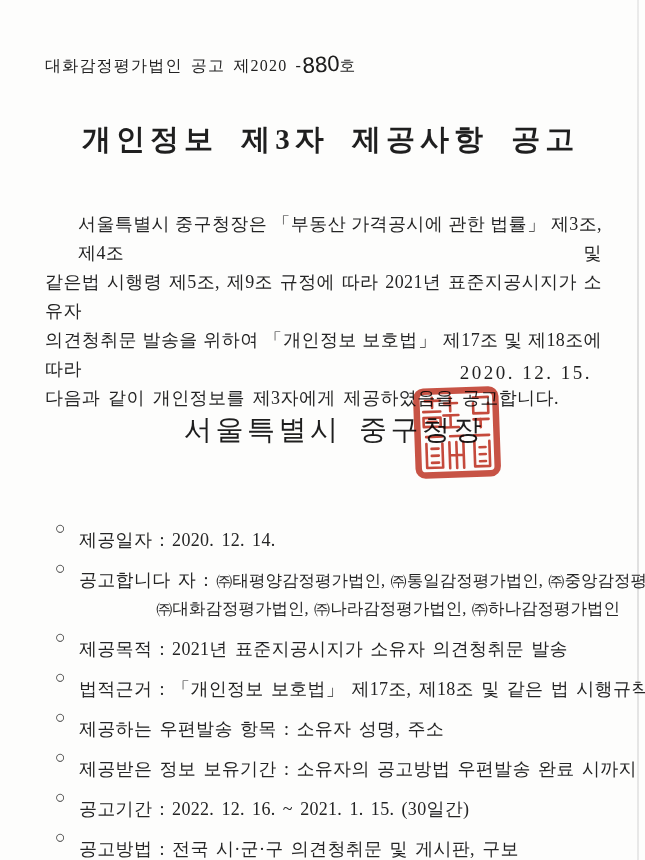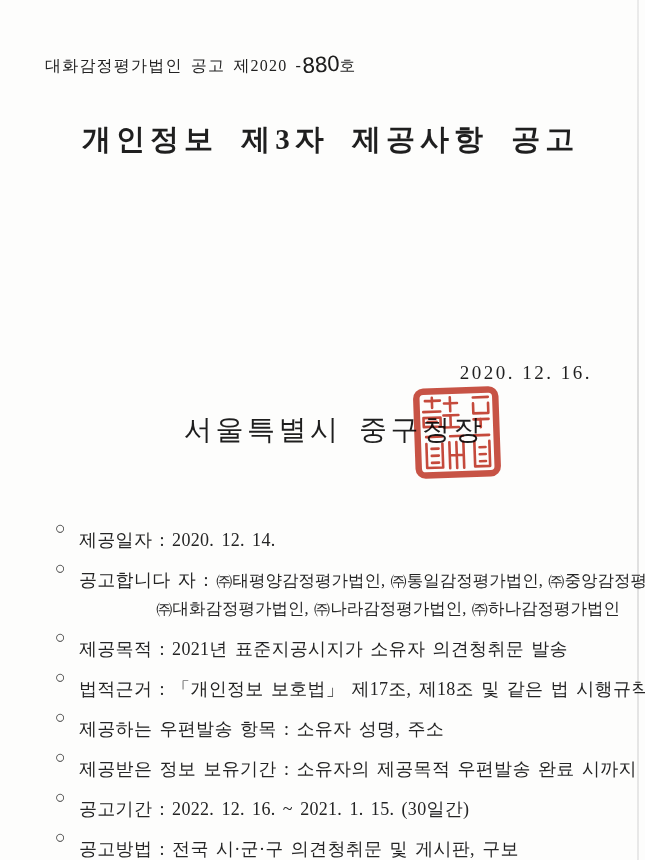--- a/index.html
+++ b/index.html
@@ -137,22 +137,28 @@
 <div class="page">
 
   <div class="scan-edge"></div>
 
   <div class="doc-number">
     <span>대화감정평가법인 공고 제2020 -</span><span class="handwritten">880</span><span>호</span>
   </div>
 
   <div class="doc-title">개인정보 제3자 제공사항 공고</div>
 
-
-  <div class="issue-date">2020. 12. 16.</div>
+  <div class="body-text">
+    <div class="bline first">서울특별시 중구청장은 「부동산 가격공시에 관한 법률」 제3조, 제4조 및</div>
+    <div class="bline">같은법 시행령 제5조, 제9조 규정에 따라 2021년 표준지공시지가 소유자</div>
+    <div class="bline">의견청취문 발송을 위하여 「개인정보 보호법」 제17조 및 제18조에 따라</div>
+    <div class="bline last">다음과 같이 개인정보를 제3자에게 제공하였음을 공고합니다.</div>
+  </div>
+
+  <div class="issue-date">2020. 12. 15.</div>
 
   <div class="signer">서울특별시 중구청장</div>
 
   <svg class="seal" viewBox="0 0 88 93" xmlns="http://www.w3.org/2000/svg" fill="none" stroke="#c23a2b" stroke-linecap="round" stroke-linejoin="round">
     <rect x="4.5" y="4.5" width="79" height="84" rx="7" stroke-width="6.5" opacity="0.95"></rect>
 
     <path stroke-width="2.6" d="M13 14 h15 m-8 -3 v10 m-9 4 h17 m-17 6 h17 v9 h-17 v-9 m4 4 h9"></path>
     <path stroke-width="2.6" d="M13 50 h16 m-16 7 v24 h16 v-24 m-11 5 h7 m-7 7 h7 m-7 7 h7"></path>
 
     <path stroke-width="2.6" d="M38 11 v14 m-6 -8 h13 m-14 12 h15 m-8 0 v12 m-7 0 h15"></path>
@@ -184,21 +190,21 @@
       <span class="item-text">법적근거 : 「개인정보 보호법」 제17조, 제18조 및 같은 법 시행규칙 제2조</span>
     </div>
 
     <div class="notice-item">
       <span class="bullet">○</span>
       <span class="item-text">제공하는 우편발송 항목 : 소유자 성명, 주소</span>
     </div>
 
     <div class="notice-item">
       <span class="bullet">○</span>
-      <span class="item-text">제공받은 정보 보유기간 : 소유자의 제공목적 우편발송 완료 시까지</span>
+      <span class="item-text">제공받은 정보 보유기간 : 소유자의 공고방법 우편발송 완료 시까지</span>
     </div>
 
     <div class="notice-item">
       <span class="bullet">○</span>
       <span class="item-text">공고기간 : 2022. 12. 16. ~ 2021. 1. 15. (30일간)</span>
     </div>
 
     <div class="notice-item">
       <span class="bullet">○</span>
       <span class="item-text">공고방법 : 전국 시·군·구 의견청취문 및 게시판, 구보</span>

